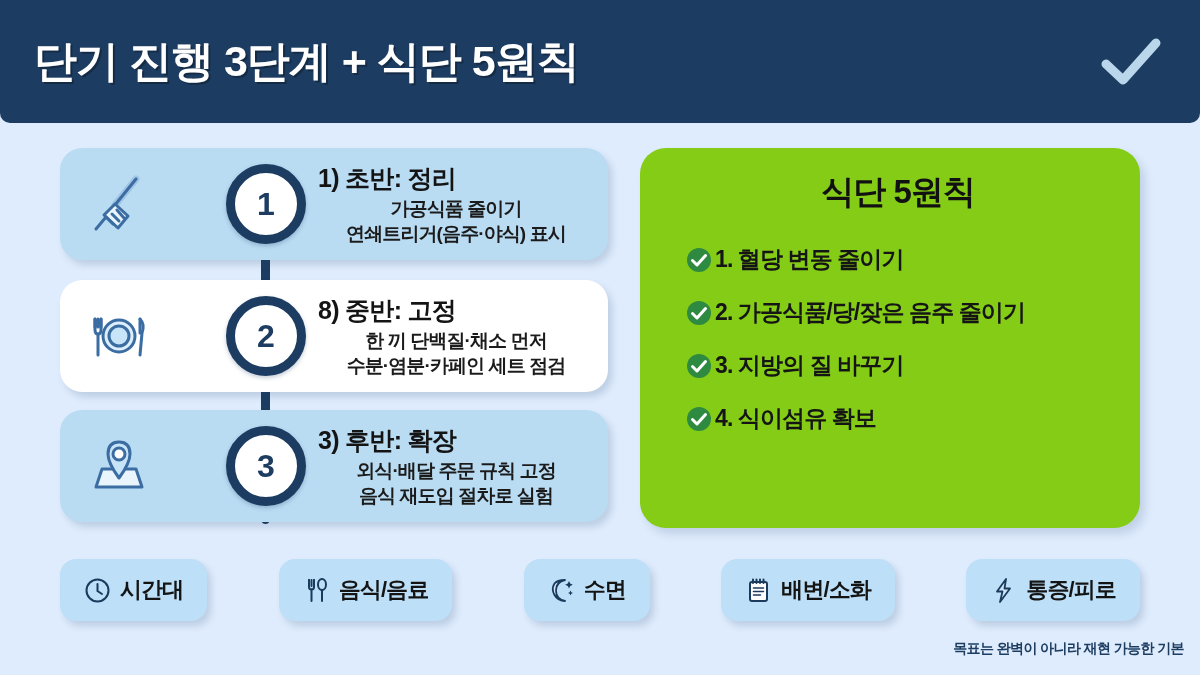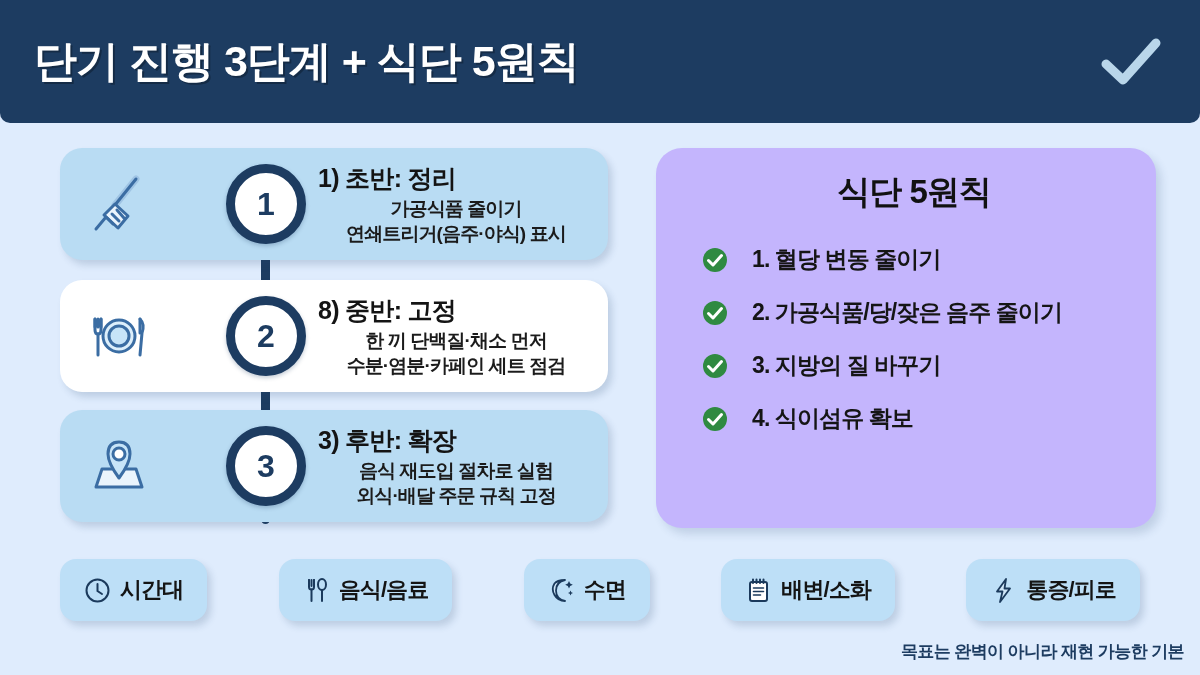--- a/index.html
+++ b/index.html
@@ -122,40 +122,40 @@
     font-weight: bold;
     letter-spacing: -0.9px;
     line-height: 1.3;
     text-align: center;
     white-space: nowrap;
   }
 
   
   .panel {
     position: absolute;
-    left: 656px; top: 44px;
+    left: 640px; top: 44px;
     width: 500px; height: 380px;
-    background: #c4b5fd;
+    background: #84cc16;
     border-radius: 26px;
     box-shadow: 5px 6px 9px rgba(40,70,110,0.16);
     padding: 22px 14px 0 30px;
   }
   .panel-title {
     text-align: center;
     color: #111111;
     font-size: 33px;
     font-weight: bold;
     letter-spacing: -1px;
     margin-bottom: 18px;
   }
   .rules { list-style: none; }
   .rule {
     display: flex;
     align-items: center;
-    gap: 24px;
+    gap: 3px;
     height: 53px;
     padding-left: 16px;
   }
   .rule-check { width: 26px; height: 26px; flex: none; }
   .rule-text {
     color: #151515;
     font-size: 23px;
     font-weight: bold;
     letter-spacing: -0.9px;
     white-space: nowrap;
@@ -188,21 +188,21 @@
     font-weight: bold;
     letter-spacing: -0.9px;
     white-space: nowrap;
   }
 
   
   .footer {
     position: absolute;
     right: 16px; top: 536px;
     color: #1d3c61;
-    font-size: 17px;
+    font-size: 14px;
     font-weight: bold;
     letter-spacing: -0.6px;
     white-space: nowrap;
   }
 </style>
 </head>
 <body>
 
 <div class="header">
   <div class="header-title">단기 진행 3단계 + 식단 5원칙</div>
@@ -274,22 +274,22 @@
             <path d="M37 13 Q48 13 48 25 Q48 34 37 49 Q26 34 26 25 Q26 13 37 13 Z" fill="#c7e4f8"></path>
             <circle cx="37" cy="25" r="6" fill="#ffffff"></circle>
           </g>
         </svg>
       </span>
       <span class="badge">
         <span>3</span>
       </span>
       <div class="step-text">
         <div class="step-title">3) 후반: 확장</div>
+        <div class="step-line">외식·배달 주문 규칙 고정</div>
         <div class="step-line">음식 재도입 절차로 실험</div>
-        <div class="step-line">외식·배달 주문 규칙 고정</div>
       </div>
     </div>
   </div>
 
   <div class="panel">
     <div class="panel-title">식단 5원칙</div>
     <ul class="rules">
       <li class="rule">
         <span class="rule-check">
           <svg viewBox="0 0 26 26" width="26" height="26" aria-hidden="true">

